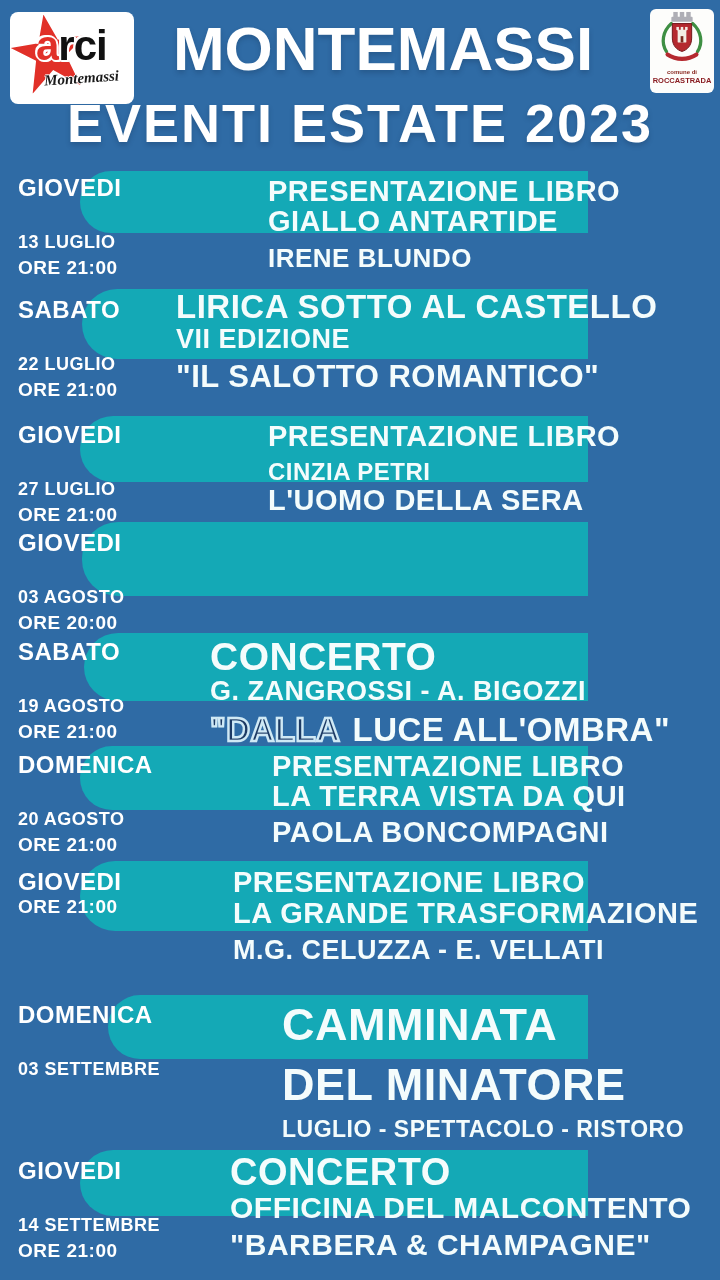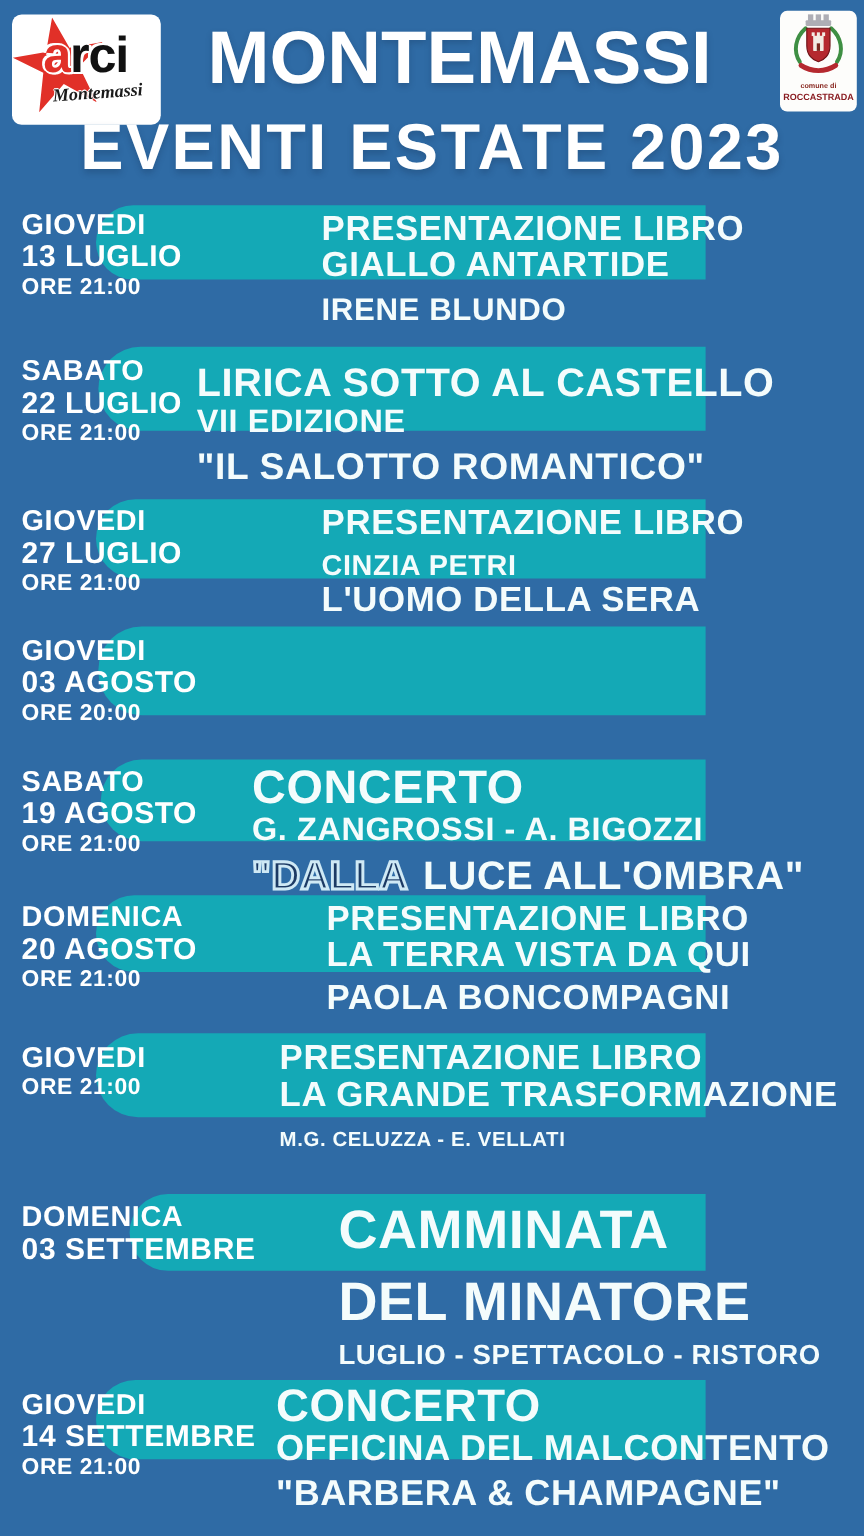--- a/index.html
+++ b/index.html
@@ -27,21 +27,21 @@
   .comune-label-1{font-size:6px;line-height:7px;color:#8a2a22;font-weight:bold;letter-spacing:0;}
   .comune-label-2{font-size:7.5px;line-height:9px;color:#8a1d22;font-weight:700;letter-spacing:0;}
   .poster-subtitle{position:absolute;left:0;top:94px;width:720px;text-align:center;white-space:nowrap;
     font-size:54px;line-height:58px;font-weight:900;color:#ffffff;letter-spacing:2px;
     text-shadow:0 3px 5px rgba(15,40,70,.25);}
   
   .event{position:absolute;left:0;width:588px;}
   .band{position:absolute;top:0;right:0;background:#14a9b6;border-radius:36px 0 0 36px;}
   .date{position:absolute;left:18px;z-index:3;color:#ffffff;font-weight:900;}
   .d-day {font-size:24px;line-height:26px;letter-spacing:.5px;}
-  .d-date{font-size:25px;line-height:27px;letter-spacing:.5px;}
+  .d-date{font-size:18px;line-height:27px;letter-spacing:.5px;margin-top:28px;}
   .d-time{font-size:19px;line-height:23px;letter-spacing:.5px;}
   .lines{position:absolute;top:0;z-index:2;color:#f4fcfc;font-weight:900;}
   .line{letter-spacing:.5px;white-space:nowrap;}
   .dalla{color:#1c3a64;-webkit-text-stroke:2.4px #cfe9f5;margin-right:12px;}
 </style>
 </head>
 <body>
 
 <div class="poster">
 
@@ -93,21 +93,21 @@
     </div>
   </section>
 
   <section class="event" style="top:289px;height:70px">
     <div class="band" style="left:82px;height:70px"></div>
     <div class="date" style="top:8px">
       <div class="d-day">SABATO</div>
       <div class="d-date">22 LUGLIO</div>
       <div class="d-time">ORE 21:00</div>
     </div>
-    <div class="lines" style="left:164px;padding-top:12px">
+    <div class="lines" style="left:176px;padding-top:0">
       <div class="line" style="font-size:33px;line-height:36px">LIRICA SOTTO AL CASTELLO</div>
       <div class="line" style="font-size:27px;line-height:29px">VII EDIZIONE</div>
       <div class="line" style="font-size:31px;line-height:33px;margin-top:6px">"IL SALOTTO ROMANTICO"</div>
     </div>
   </section>
 
   <section class="event" style="top:416px;height:66px">
     <div class="band" style="left:80px;height:66px"></div>
     <div class="date" style="top:6px">
       <div class="d-day">GIOVEDI</div>
@@ -160,21 +160,21 @@
 
   <section class="event" style="top:861px;height:70px">
     <div class="band" style="left:80px;height:70px"></div>
     <div class="date" style="top:8px">
       <div class="d-day">GIOVEDI</div>
       <div class="d-time">ORE 21:00</div>
     </div>
     <div class="lines" style="left:233px;padding-top:6px">
       <div class="line" style="font-size:29px;line-height:31px">PRESENTAZIONE LIBRO</div>
       <div class="line" style="font-size:29px;line-height:31px">LA GRANDE TRASFORMAZIONE</div>
-      <div class="line" style="font-size:17px;line-height:28px;margin-top:7px">M.G. CELUZZA - E. VELLATI</div>
+      <div class="line" style="font-size:27px;line-height:28px;margin-top:7px">M.G. CELUZZA - E. VELLATI</div>
     </div>
   </section>
 
   <section class="event" style="top:995px;height:64px">
     <div class="band" style="left:108px;height:64px"></div>
     <div class="date" style="top:7px">
       <div class="d-day">DOMENICA</div>
       <div class="d-date">03 SETTEMBRE</div>
     </div>
     <div class="lines" style="left:282px;padding-top:6px">

